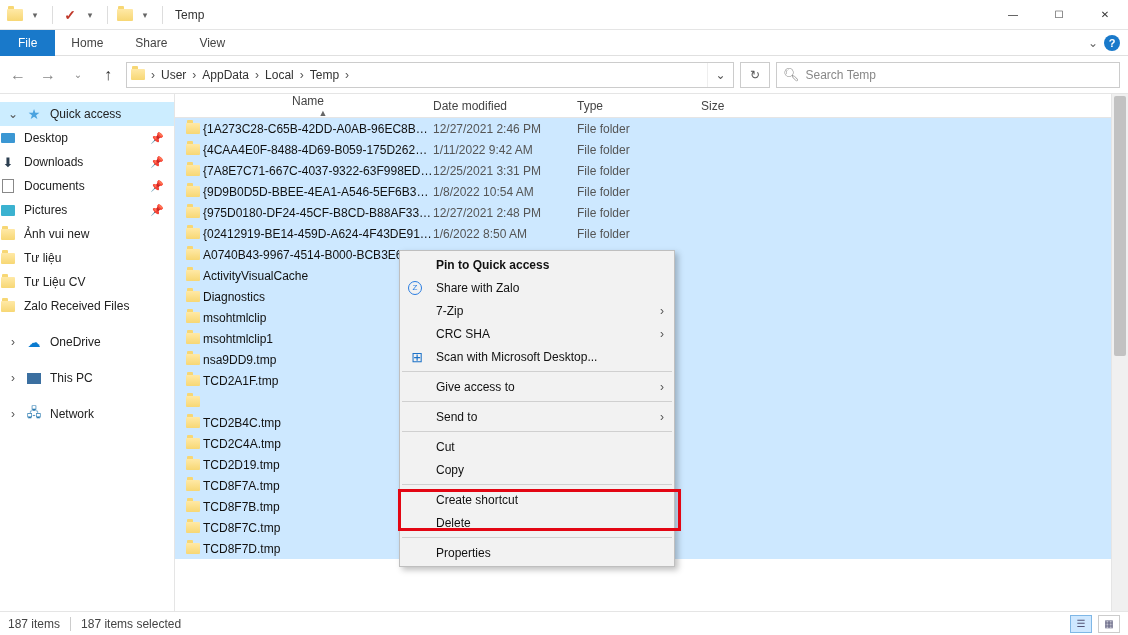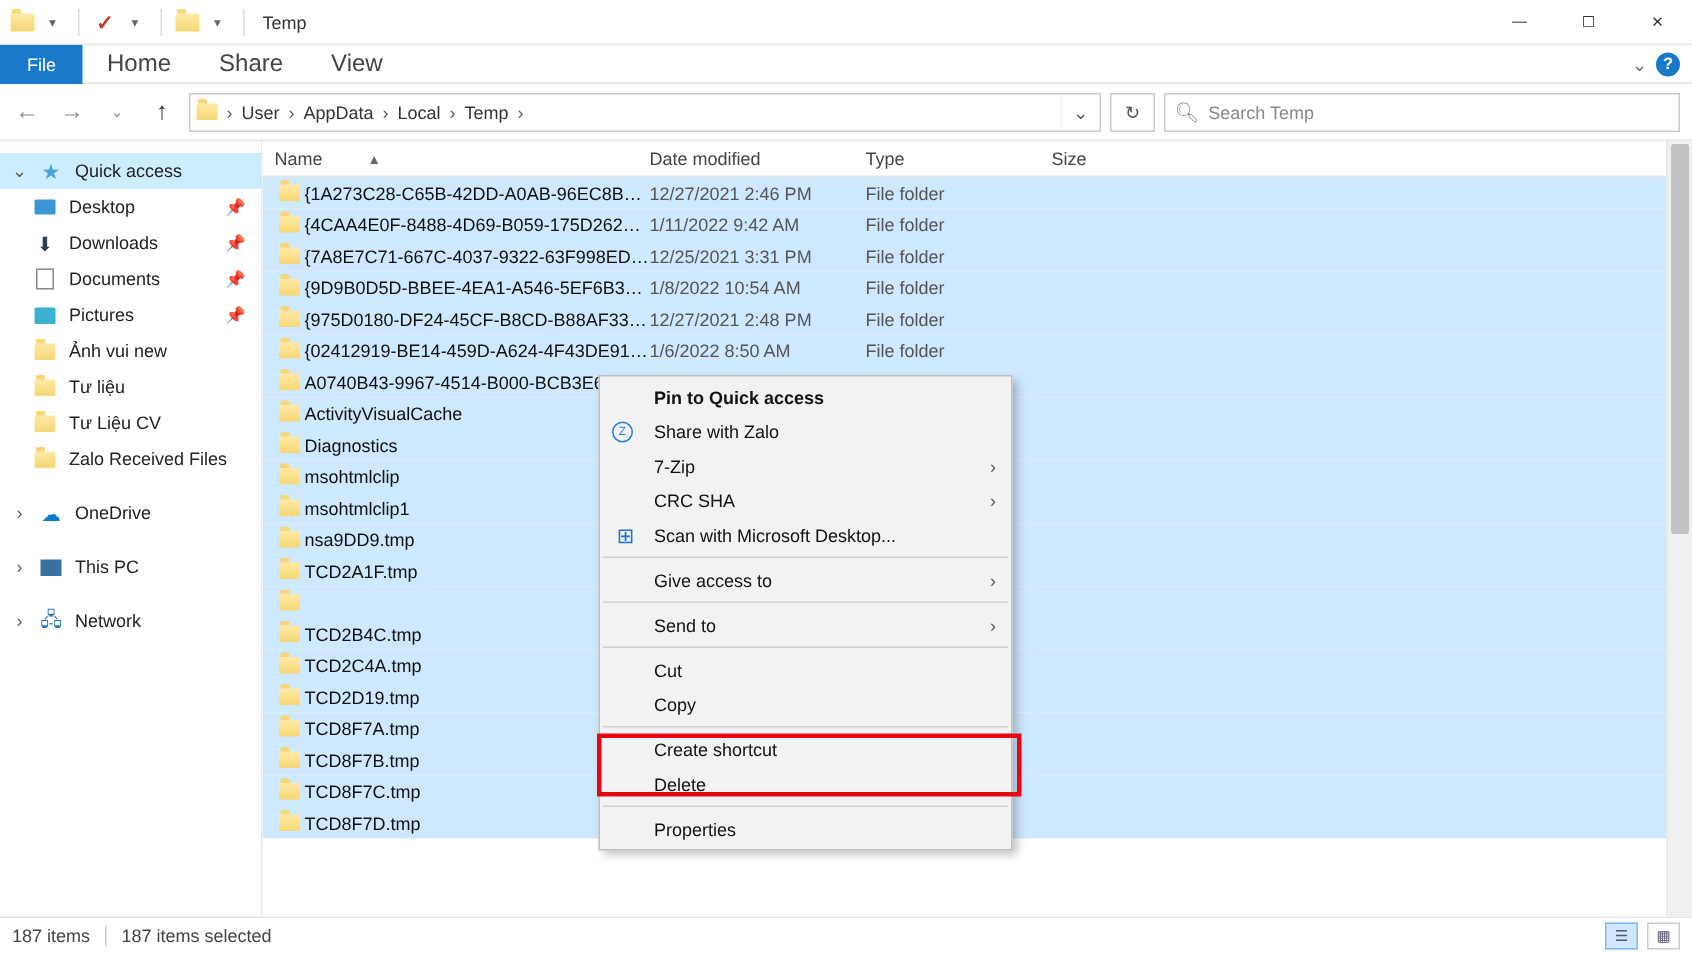--- a/index.html
+++ b/index.html
@@ -14,21 +14,21 @@
   .check-red { color:#c0392b; font-size:14px; font-weight:bold; }
   .titlebar .sep { width:1px; height:18px; background:#ddd; margin:0 6px; }
   .titlebar .title { color:#333; font-size:12px; margin-left:4px; }
   .titlebar .spacer { flex:1; }
   .winbtns { display:flex; }
   .winbtn { width:46px; height:30px; display:flex; align-items:center; justify-content:center; color:#333; font-size:10px; }
 
   
   .ribbon { height: 26px; display:flex; align-items:center; border-bottom:1px solid #e0e0e0; position:relative; }
   .file-tab { background:#1979ca; color:#fff; padding:0 18px; height:26px; display:flex; align-items:center; font-size:12px; }
-  .ribbon-tab { padding:0 16px; height:26px; display:flex; align-items:center; color:#444; font-size:16px; }
+  .ribbon-tab { padding:0 16px; height:26px; display:flex; align-items:center; color:#444; font-size:12px; }
   .ribbon-right { position:absolute; right:8px; display:flex; align-items:center; gap:6px; }
   .help-ico { width:16px; height:16px; border-radius:50%; background:#1979ca; color:#fff; display:flex; align-items:center; justify-content:center; font-size:11px; font-weight:bold; }
 
   
   .navrow { height:38px; display:flex; align-items:center; padding:4px 8px 4px 6px; gap:6px; border-bottom:1px solid #e5e5e5; }
   .navbtn { width:24px; height:28px; display:flex; align-items:center; justify-content:center; color:#888; font-size:16px; }
   .navbtn.enabled { color:#333; }
   .addressbar { flex:0 0 608px; height:26px; border:1px solid #ccc; display:flex; align-items:center; padding-left:2px; }
   .addressbar .crumb { padding:0 2px; color:#333; }
   .addressbar .chev { color:#555; padding:0 4px; }
@@ -41,38 +41,38 @@
 
   
   .main { display:flex; height: calc(635px - 30px - 26px - 38px - 24px); }
   .navpane { width:175px; border-right:1px solid #e5e5e5; padding-top:6px; overflow:hidden; }
   .content { flex:1; position:relative; background:#fff; overflow-y:hidden; }
   .vsb { width:17px; background:#f0f0f0; border-left:1px solid #e5e5e5; position:relative; }
   .vsb-thumb { position:absolute; left:2px; right:2px; top:2px; height:260px; background:#c2c2c2; border-radius:2px; }
 
   
   .nav-section { padding:2px 0 10px 0; }
-  .nav-item { height:24px; display:flex; align-items:center; padding-left:22px; gap:8px; color:#222; position:relative; }
+  .nav-item { height:24px; display:flex; align-items:center; gap:8px; color:#222; position:relative; }
   .nav-item.sel { background:#ccedff; }
   .nav-item .pin { position:absolute; right:10px; color:#6a6a6a; font-size:11px; }
   .nav-disc { width:10px; text-align:center; color:#555; }
   .nav-ico { width:16px; height:16px; display:flex; align-items:center; justify-content:center; font-size:13px; }
   .nav-root { padding-left:8px; }
   .star { color:#4aa3df; font-size:14px; }
   .desktop-ico { width:14px; height:10px; background:#3b97d3; display:inline-block; border-radius:1px; }
   .dl-ico { color:#2c3e50; }
   .doc-ico { width:12px; height:14px; background:#fff; border:1px solid #888; display:inline-block; }
   .pic-ico { width:14px; height:11px; background:#3bb2d0; display:inline-block; border-radius:1px; }
   .onedrive-ico { color:#0a7bd0; }
   .pc-ico { width:14px; height:11px; background:#3b6fa0; display:inline-block; }
   .net-ico { color:#2a7ab0; }
 
   
   .colhdr { height:24px; display:flex; align-items:center; border-bottom:1px solid #e5e5e5; color:#444; position:sticky; top:0; background:#fff; padding-left:8px; }
-  .col-name { width:250px; display:flex; align-items:center; gap:0; }
+  .col-name { width:250px; display:flex; align-items:center; gap:0;flex-direction:column; }
   .col-date { width:144px; }
   .col-type { width:124px; }
   .col-size { width:60px; }
   .sort-arrow { color:#666; font-size:9px; margin-left:30px; }
 
   
   .rows { }
   .row { height:21px; display:flex; align-items:center; padding-left:8px; }
   .row.sel { background:#cde8ff; }
   .row .ico { width:20px; display:flex; justify-content:center; }

